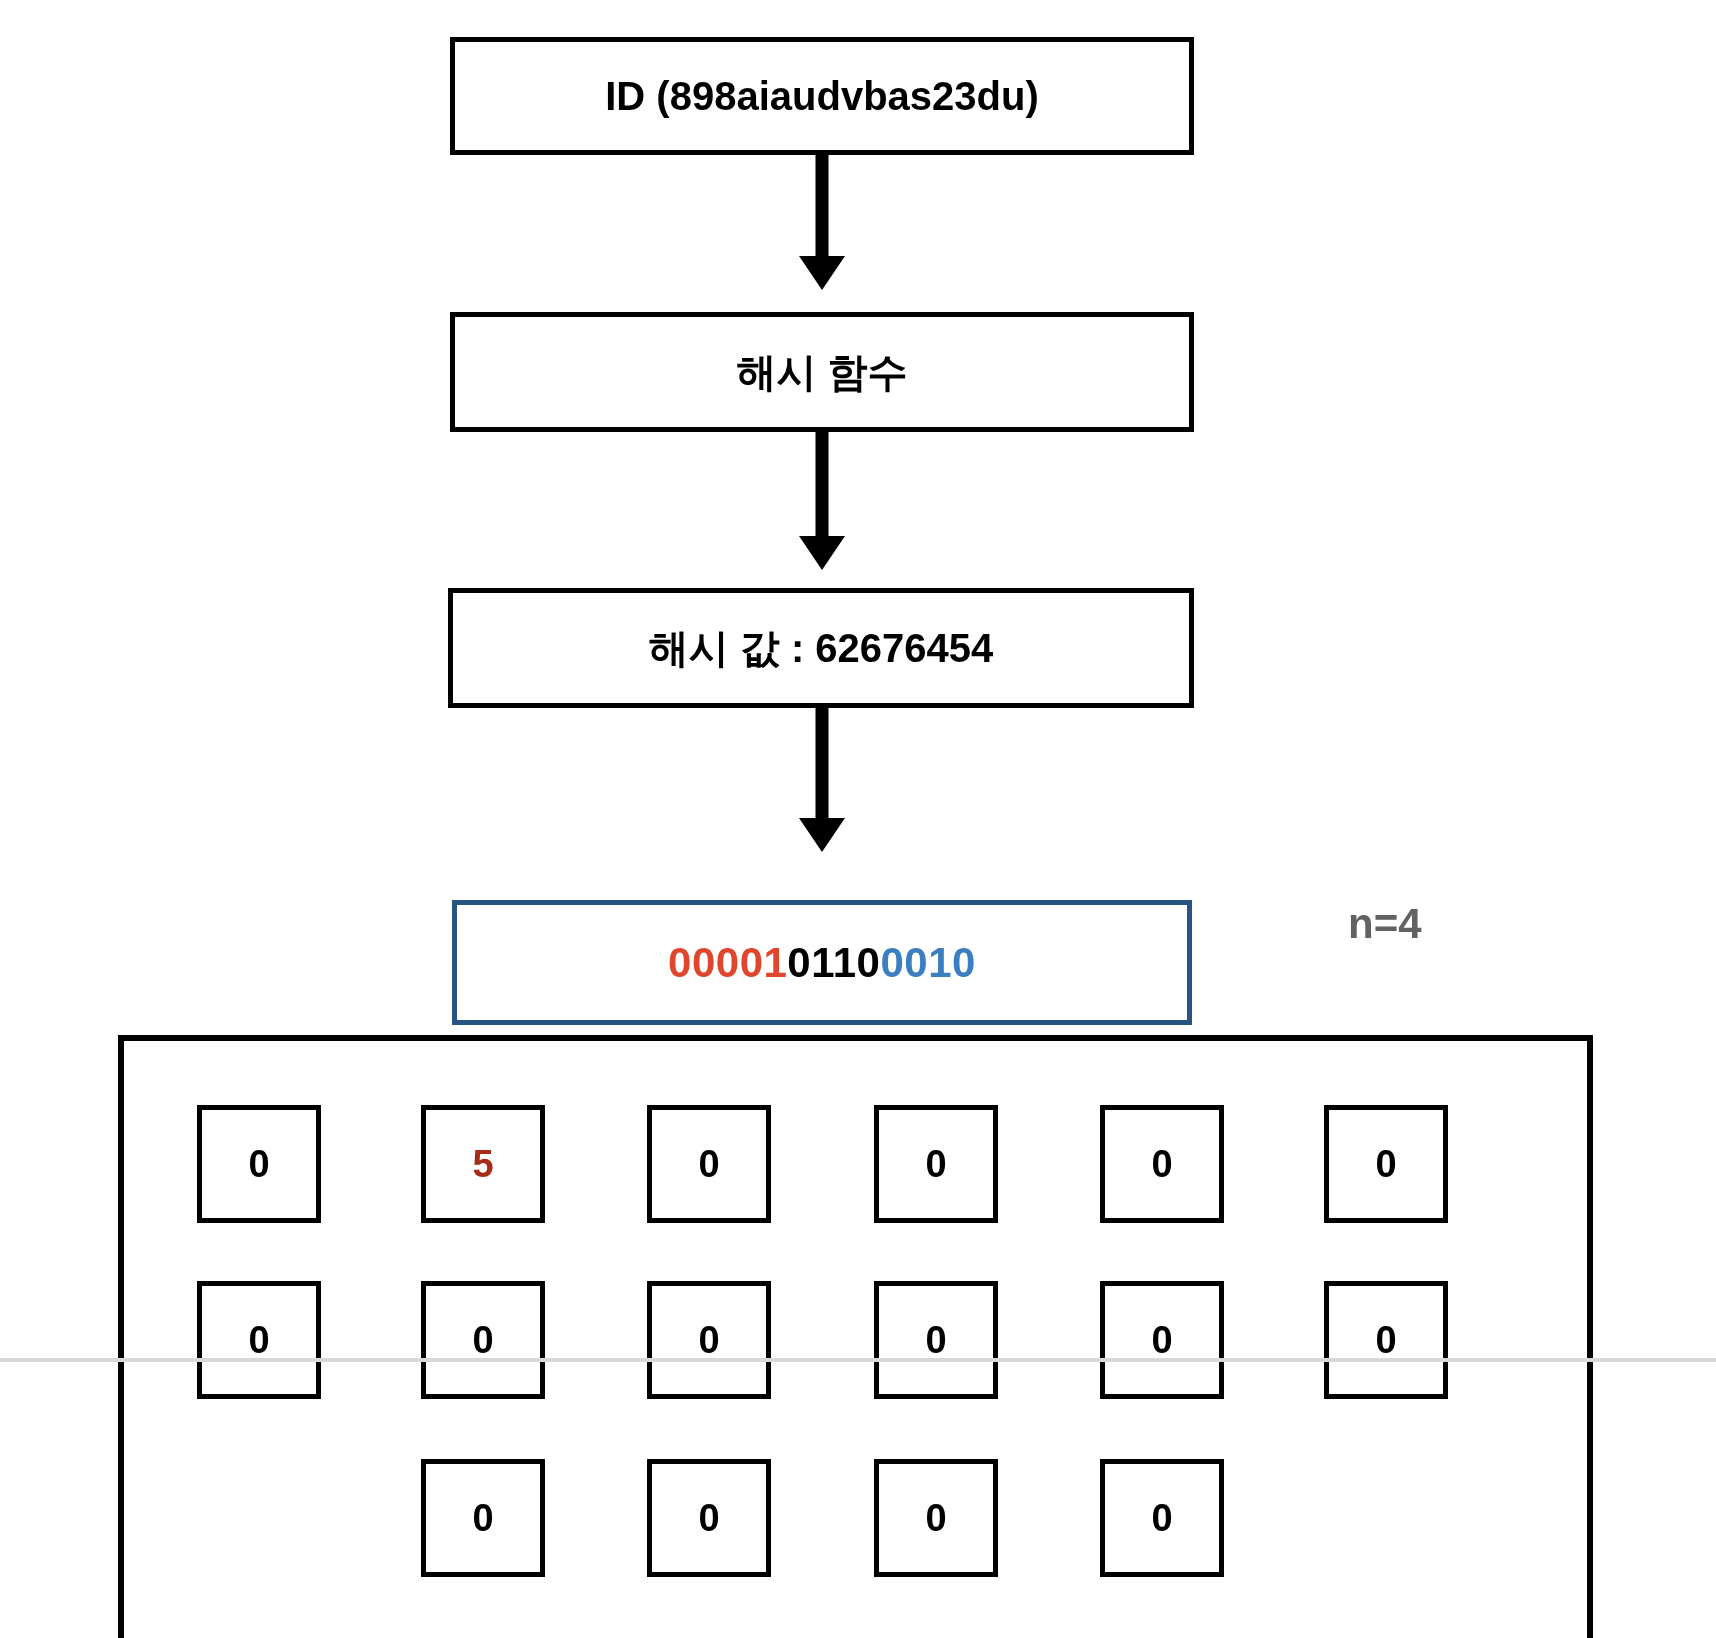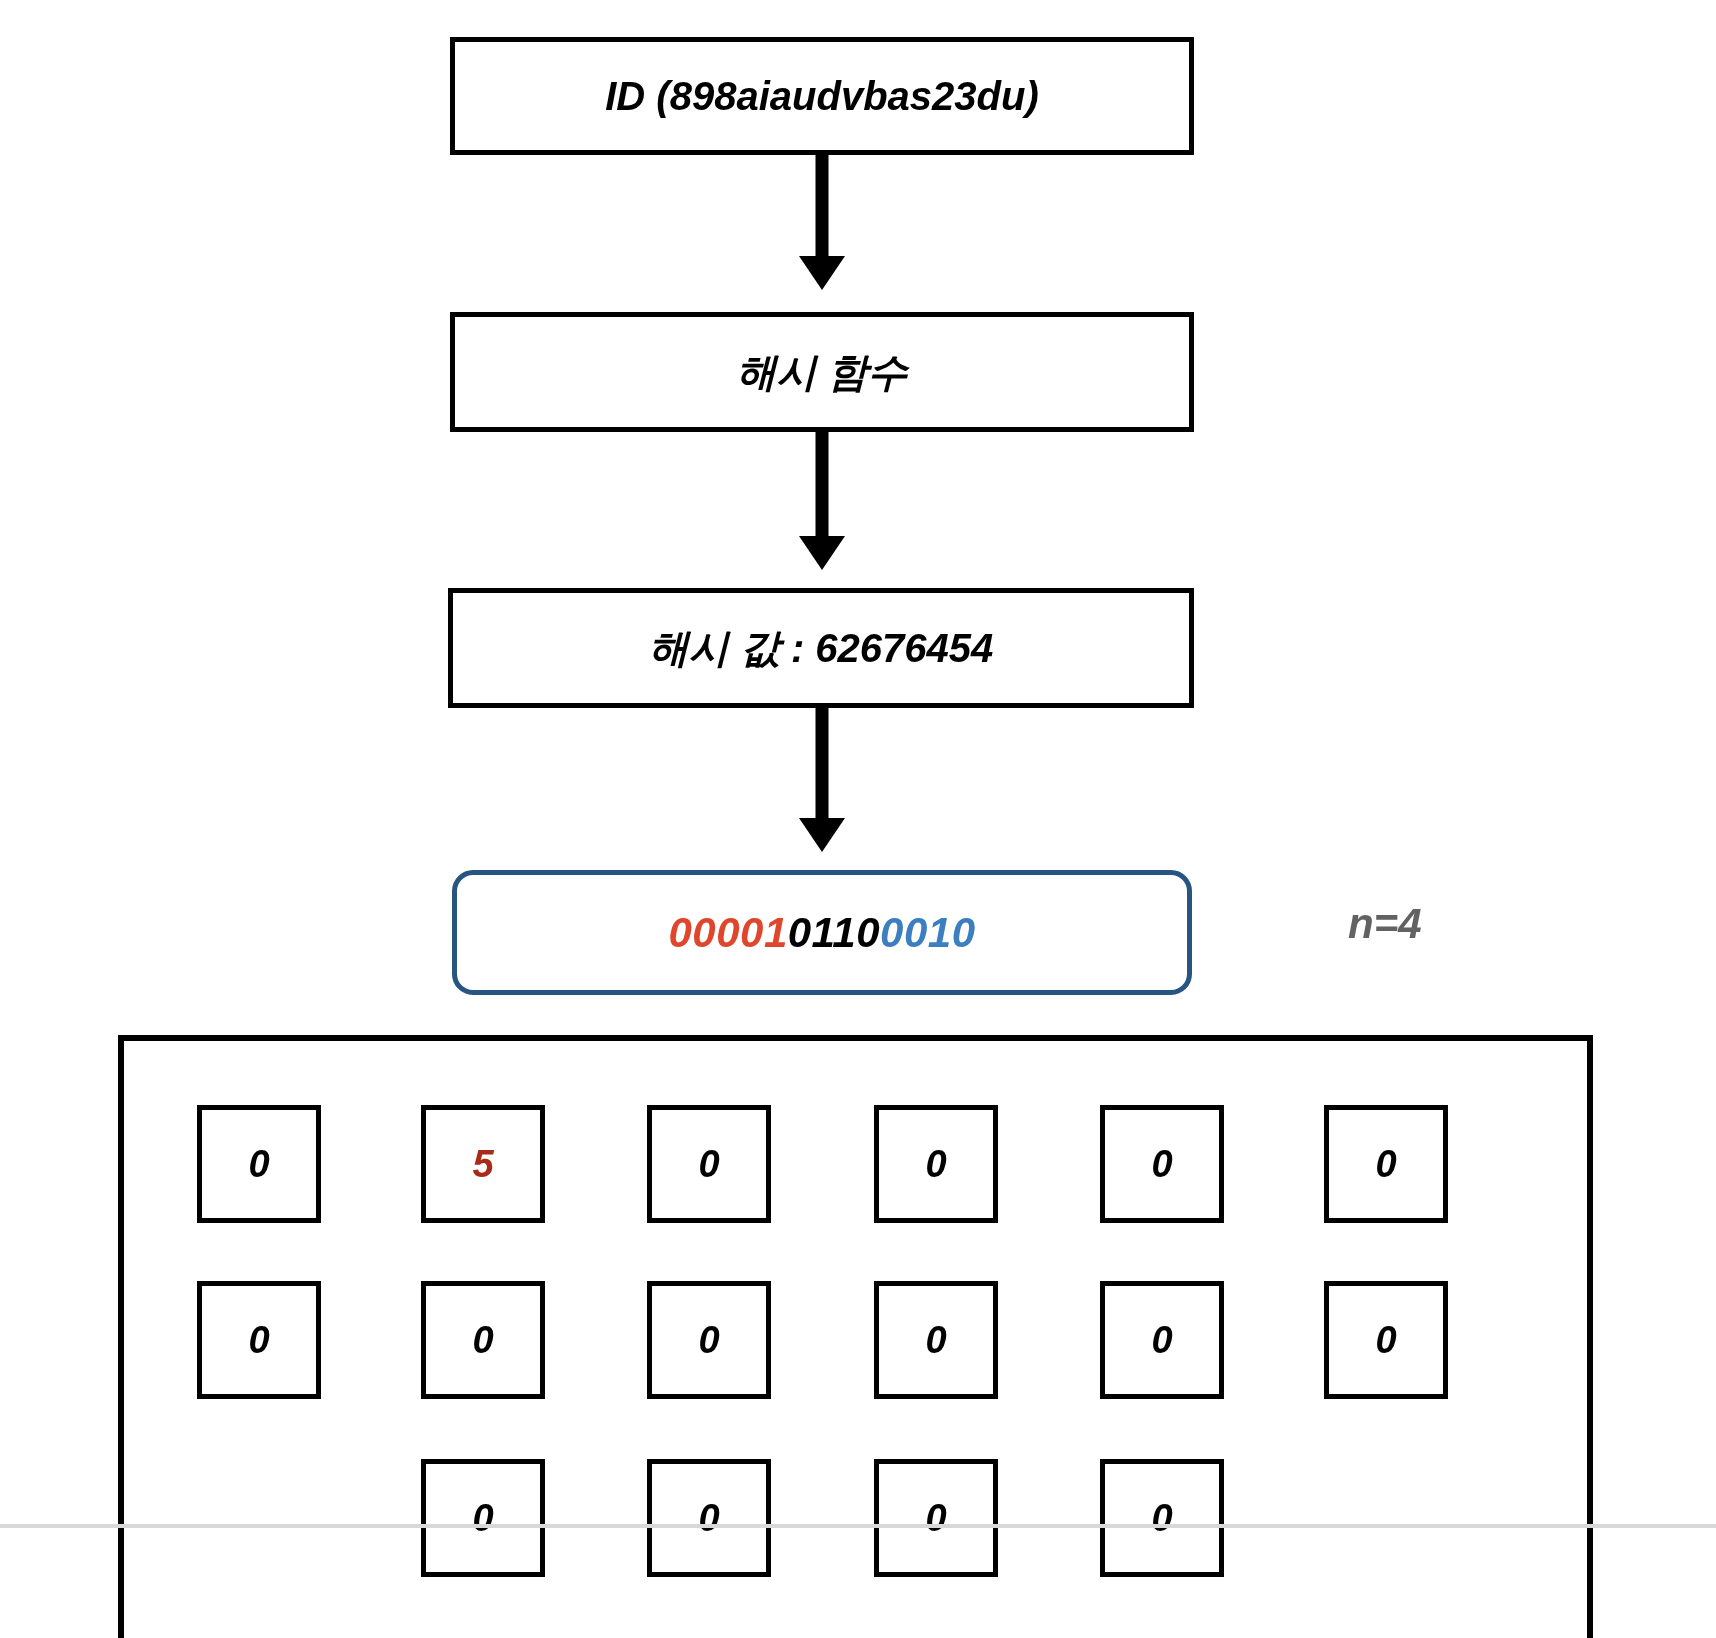--- a/index.html
+++ b/index.html
@@ -11,22 +11,21 @@
     width: 1716px;
     height: 1638px;
     font-family: "Liberation Sans", "DejaVu Sans", sans-serif;
     position: relative;
     overflow: hidden;
   }
   .canvas {
     position: absolute;
     left: 0; top: 0;
     width: 1716px;
-    height: 1528px;
-    font-style: italic;
+    height: 1362px;
   }
 
   
   .flow-box {
     position: absolute;
     box-sizing: border-box;
     background: #ffffff;
     display: flex;
     align-items: center;
     justify-content: center;
@@ -165,21 +164,21 @@
 
   <div class="flow-box black" style="left:448px; top:588px; width:746px; height:120px;">
     <span class="label">해시 값 : 62676454</span>
   </div>
 
   <div class="arrow" style="left:822px; top:708px; width:0; height:148px;">
     <div class="shaft" style="height:110px;"></div>
     <div class="head" style="top:110px;"></div>
   </div>
 
-  <div class="flow-box blue" style="left:452px; top:870px; width:740px; height:125px;border-radius:21px;">
+  <div class="flow-box blue" style="left:452px; top:900px; width:740px; height:125px;">
     <span class="binary">
       <span class="seg-red">00001</span><span class="seg-black">0110</span><span class="seg-blue">0010</span>
     </span>
   </div>
 
   <div class="n-label" style="left:1310px; top:900px;">n=4</div>
 
   <div class="bucket-container" style="left:118px; top:1035px; width:1475px; height:636px;">
     <div class="bucket-grid">
 

